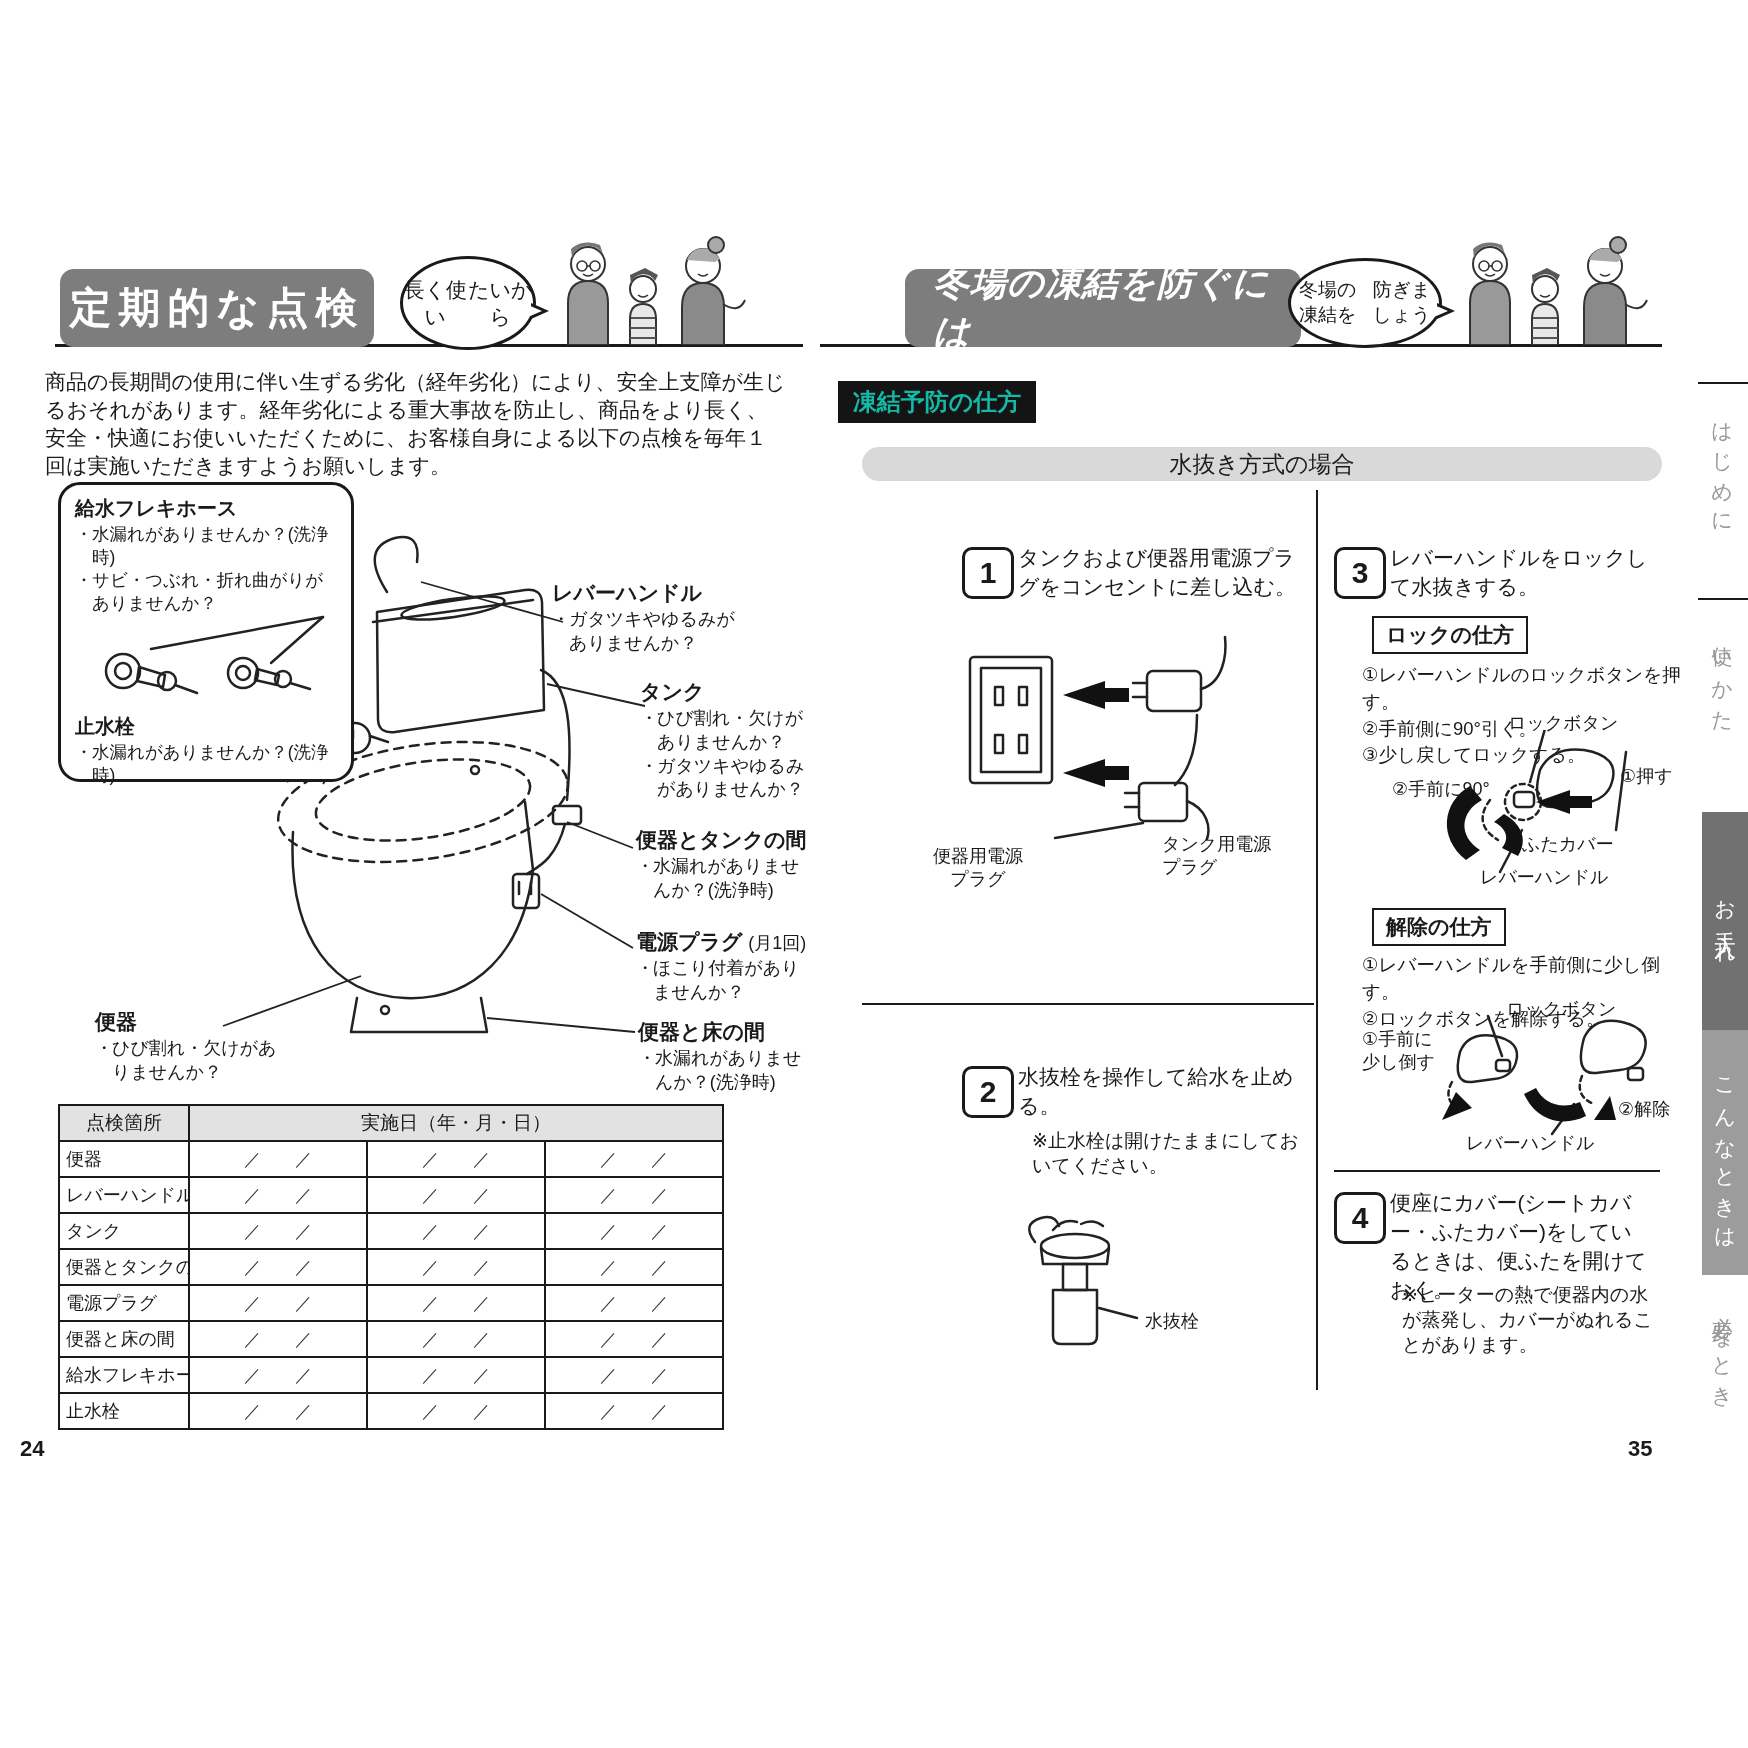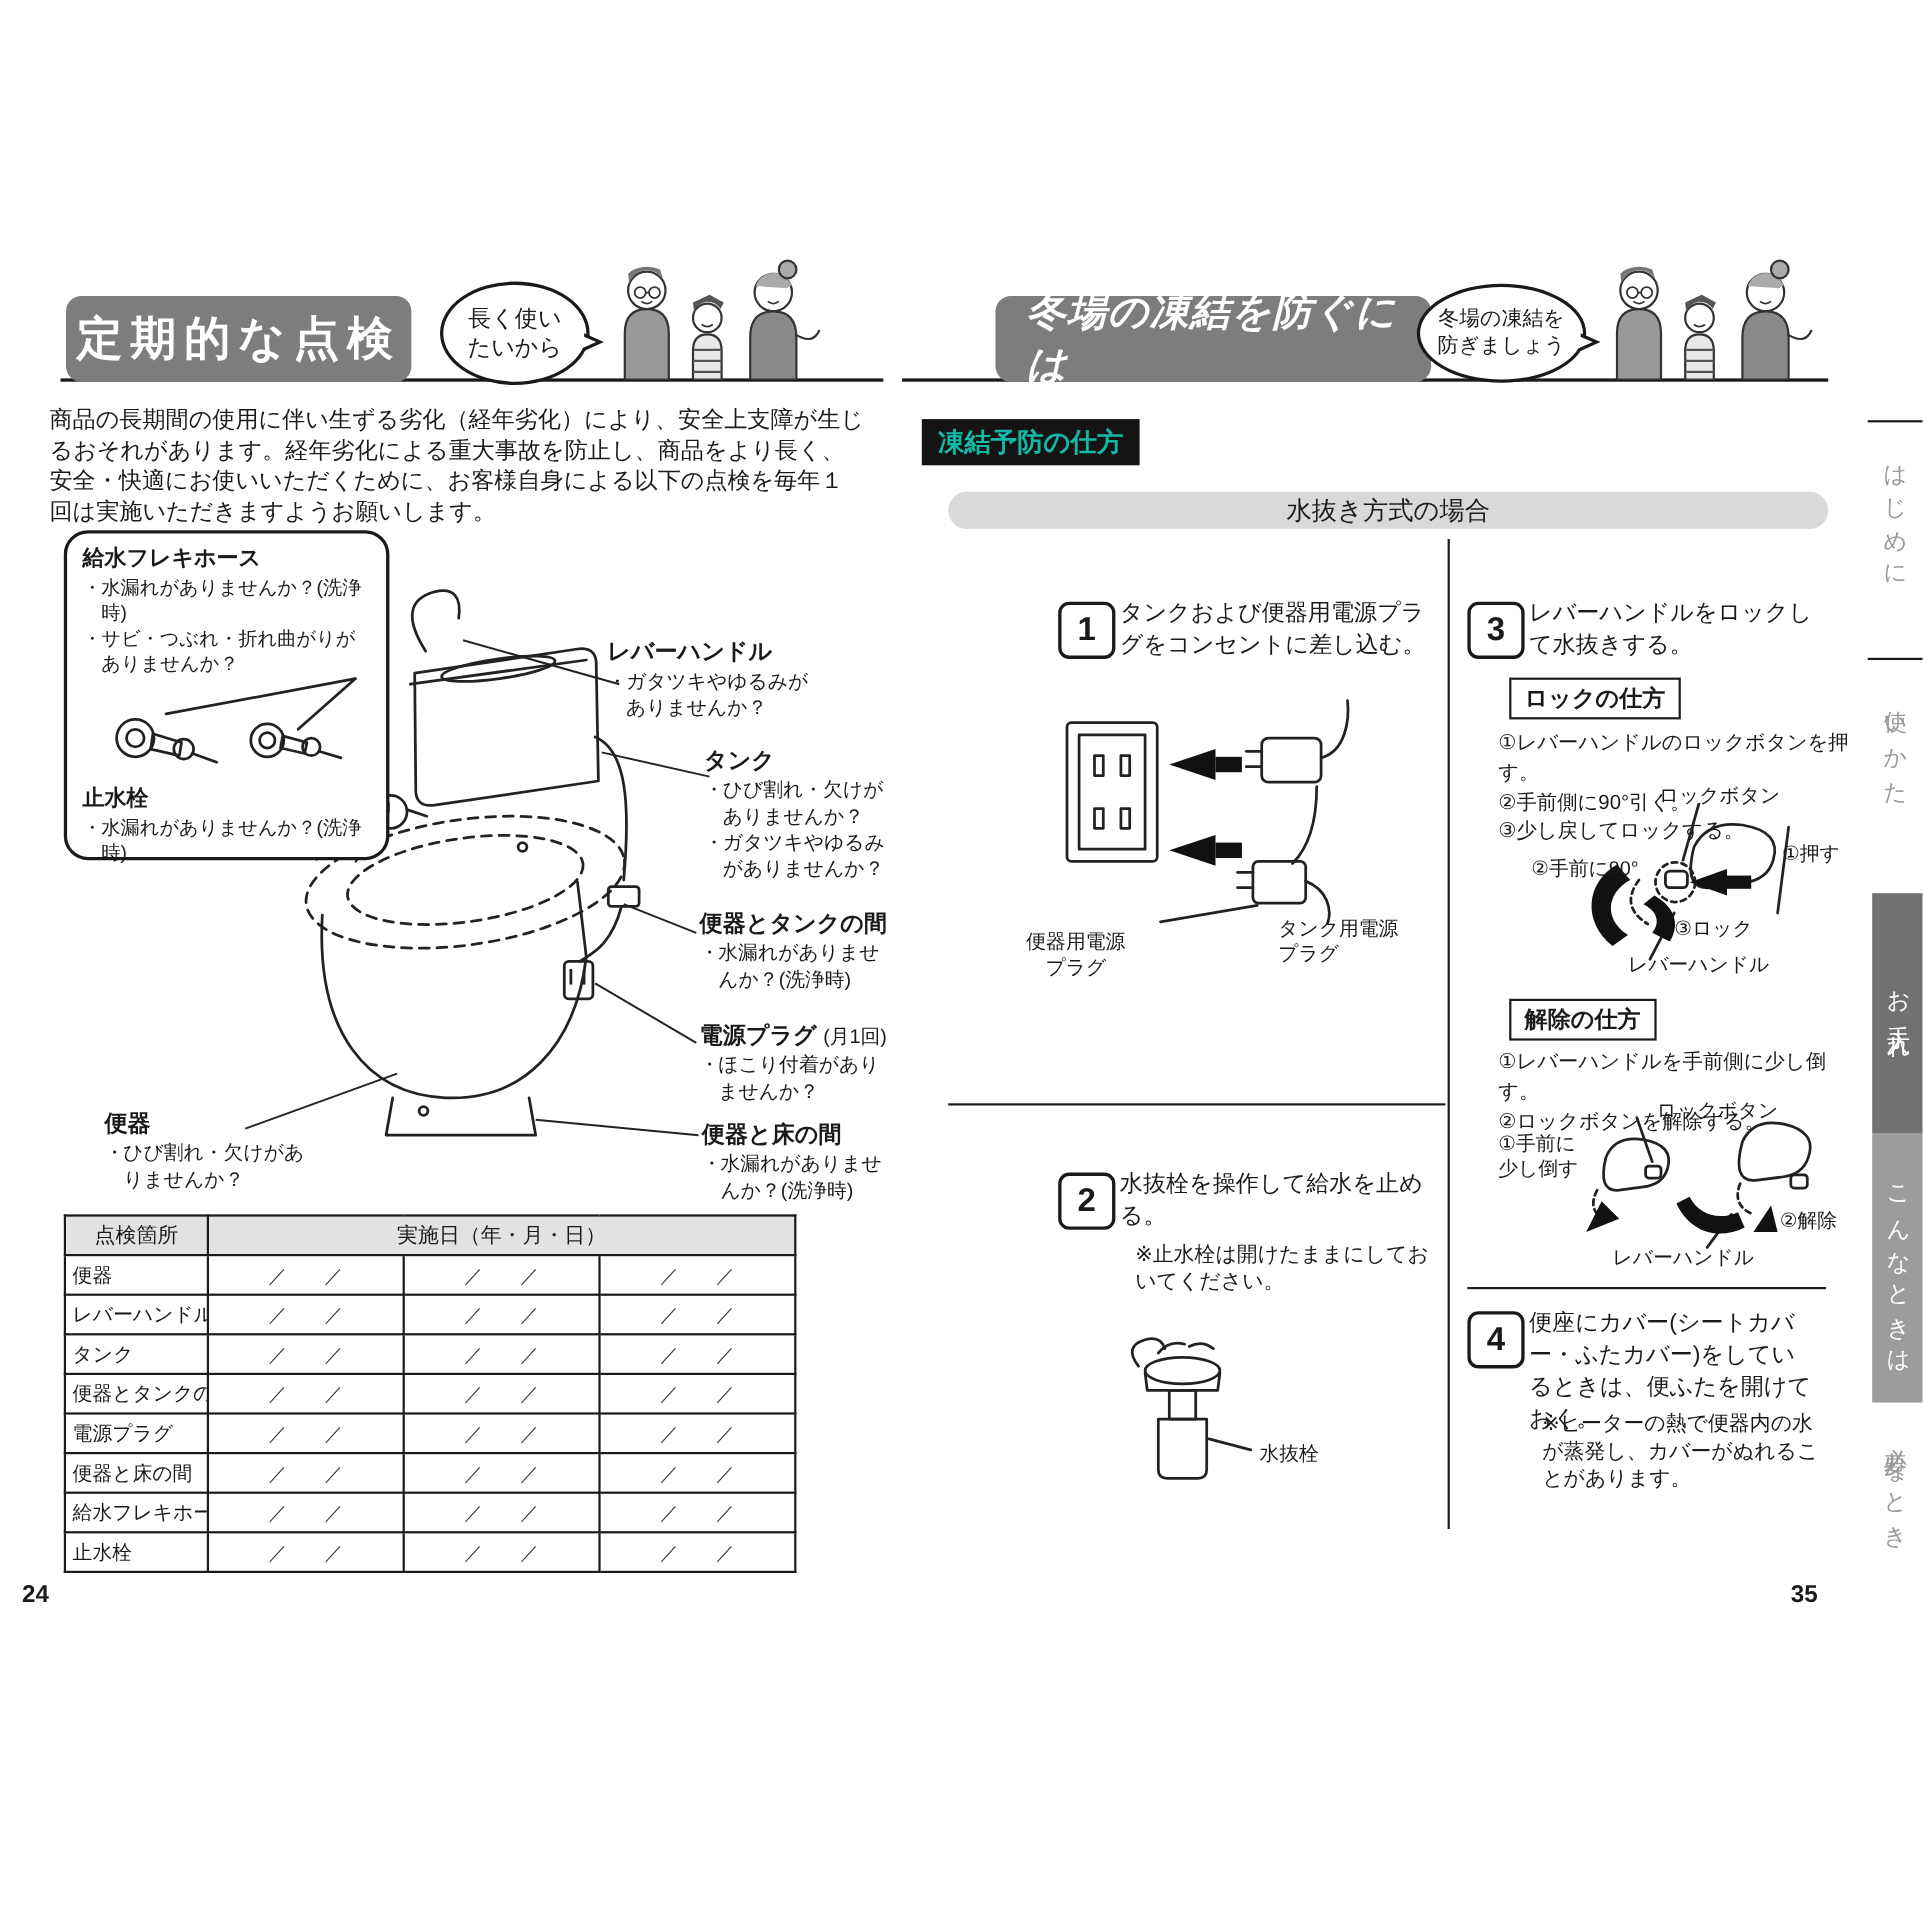--- a/index.html
+++ b/index.html
@@ -3,21 +3,21 @@
 <meta charset="utf-8">
 <style>
   html,body{margin:0;padding:0;background:#fff;}
   #canvas{position:relative;width:1748px;height:1748px;background:#fff;overflow:hidden;
           font-family:"Liberation Sans","DejaVu Sans",sans-serif;color:#1a1a1a;}
   .abs{position:absolute;}
   .rule{background:#1a1a1a;}
   .banner{background:#7d7d7d;color:#fff;font-weight:bold;display:flex;align-items:center;
           justify-content:center;border-radius:14px;}
   .banner-right{font-style:italic;padding-left:28px;}
-  .bubble{border:3px solid #1a1a1a;border-radius:50%;background:#fff;display:flex;flex-direction:column;
+  .bubble{border:3px solid #1a1a1a;border-radius:50%;background:#fff;display:flex;flex-direction:row;
           align-items:center;justify-content:center;text-align:center;line-height:1.3;z-index:3;}
   .bubble .tail{position:absolute;right:-16px;top:50%;width:0;height:0;border-top:8px solid transparent;
           border-bottom:8px solid transparent;border-left:18px solid #1a1a1a;}
   .bubble .tail2{position:absolute;right:-9px;top:50%;margin-top:2px;width:0;height:0;border-top:6px solid transparent;
           border-bottom:6px solid transparent;border-left:14px solid #fff;}
   .blackbox{background:#141414;color:#14b8a6;font-weight:bold;display:flex;align-items:center;justify-content:center;}
   .band{background:#d9d9d9;border-radius:17px;display:flex;align-items:center;justify-content:center;font-size:23px;}
   .stepnum{border:3px solid #1a1a1a;border-radius:10px;background:#fff;width:46px;height:46px;
            display:flex;align-items:center;justify-content:center;font-size:30px;font-weight:bold;}
   .steptext{font-size:21px;line-height:1.38;}
@@ -407,21 +407,21 @@
         <polygon points="106,72 140,60 140,84"></polygon>
           <rect x="140" y="66" width="22" height="12"></rect>
         <path d="M36,130 C8,108 12,72 40,56 L52,70 C30,82 28,106 50,120 Z"></path>
         <path d="M74,84 C92,94 98,110 88,126 L72,118 C80,108 76,98 64,92 Z"></path>
       </g>
     </svg>
   </div>
   <div class="abs small-label" style="left:1508px;top:712px;">ロックボタン</div>
   <div class="abs small-label" style="left:1392px;top:778px;">②手前に90°</div>
   <div class="abs small-label" style="left:1620px;top:765px;text-align:right;">①押す</div>
-  <div class="abs small-label" style="left:1522px;top:833px;">③ロック</div>
+  <div class="abs small-label" style="left:1522px;top:833px;">ふたカバー</div>
   <div class="abs small-label" style="left:1480px;top:866px;">レバーハンドル</div>
 
   <div class="abs boxedlabel" style="left:1372px;top:908px;">解除の仕方</div>
   <div class="abs" style="left:1362px;top:952px;width:330px;font-size:18.5px;line-height:1.45;">
     <div>①レバーハンドルを手前側に少し倒す。</div>
     <div>②ロックボタンを解除する。</div>
   </div>
 
   <div class="abs" style="left:1432px;top:1008px;width:250px;height:128px;">
     <svg width="250" height="128" viewBox="0 0 250 128">

